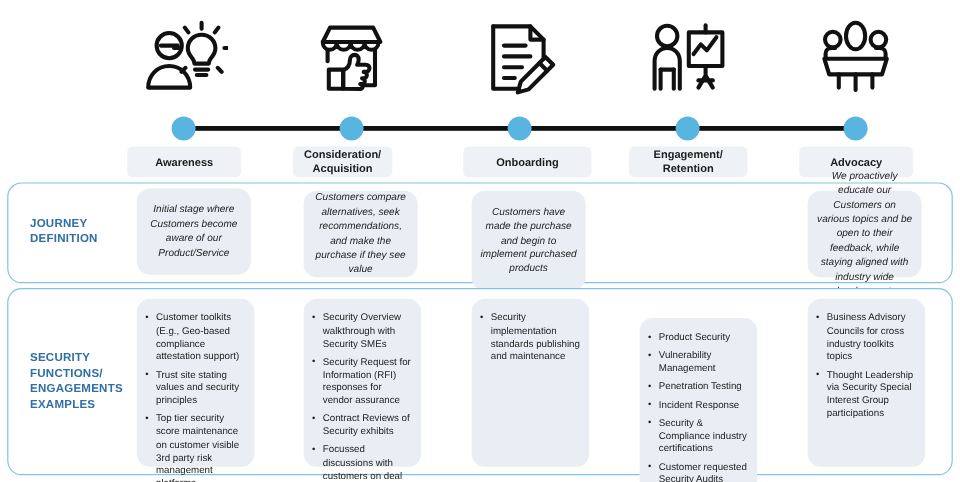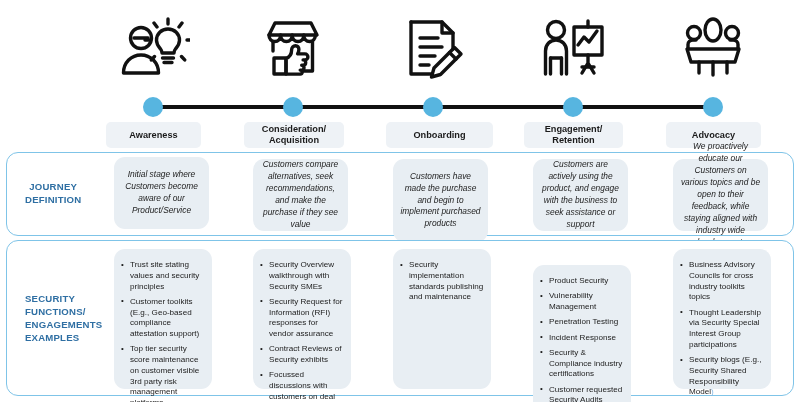--- a/index.html
+++ b/index.html
@@ -186,48 +186,47 @@
     <div class="tl-line"></div>
     <div class="tl-dot" style="left:143px"></div>
     <div class="tl-dot" style="left:283px"></div>
     <div class="tl-dot" style="left:423px"></div>
     <div class="tl-dot" style="left:563px"></div>
     <div class="tl-dot" style="left:703px"></div>
   </div>
 
   <div class="stage-row">
     <div class="stage-chip" style="left: 106px; width: 95px; white-space: pre-line;">Awareness</div>
-    <div class="stage-chip" style="left: 244px; width: 100px; white-space: pre-line;">Consideration/
+    <div class="stage-chip" style="left: 244px; width: 83px; white-space: pre-line;">Consideration/
 Acquisition</div>
     <div class="stage-chip" style="left: 386px; width: 107px; white-space: pre-line;">Onboarding</div>
     <div class="stage-chip" style="left: 524px; width: 99px; white-space: pre-line;">Engagement/
 Retention</div>
     <div class="stage-chip" style="left: 666px; width: 95px; white-space: pre-line;">Advocacy</div>
   </div>
 
   <div class="panel" id="panel-journey">
-    <div class="panel-label" style="white-space: pre-line; text-align: center;">JOURNEY
+    <div class="panel-label" style="white-space: pre-line;">JOURNEY
 DEFINITION</div>
     <div class="card def" style="left:107px;top:4px;width:95px;height:72px">Initial stage where Customers become aware of our Product/Service</div>
     <div class="card def" style="left:246px;top:6px;width:95px;height:72px">Customers compare alternatives, seek recommendations, and make the purchase if they see value</div>
     <div class="card def" style="left:386px;top:6px;width:95px;height:83px">Customers have made the purchase and begin to implement purchased products</div>
-    <div class="card def" style="left:526px;top:6px;width:95px;height:72px">Customers are actively using the product, and engage with the business to seek assistance or support</div>
     <div class="card def" style="left:666px;top:6px;width:95px;height:72px">We proactively educate our Customers on various topics and be open to their feedback, while staying aligned with industry wide developments</div>
   </div>
 
   <div class="panel" id="panel-security">
     <div class="panel-label" style="white-space: pre-line;">SECURITY
 FUNCTIONS/
 ENGAGEMENTS
 EXAMPLES</div>
 
     <div class="card ex" style="left:107px;top:8px;width:98px;height:140px">
       <ul>
+          <li>Customer toolkits (E.g., Geo-based compliance attestation support)</li>
           <li>Trust site stating values and security principles</li>
-          <li>Customer toolkits (E.g., Geo-based compliance attestation support)</li>
           <li>Top tier security score maintenance on customer visible 3rd party risk management platforms</li>
         </ul>
     </div>
     <div class="card ex" style="left:246px;top:8px;width:98px;height:140px">
       <ul>
           <li>Security Overview walkthrough with Security SMEs</li>
           <li>Security Request for Information (RFI) responses for vendor assurance</li>
           <li>Contract Reviews of Security exhibits</li>
           <li>Focussed discussions with customers on deal sensitive topics</li>
         </ul>
@@ -244,18 +243,17 @@
           <li>Penetration Testing</li>
           <li>Incident Response</li>
           <li>Security &amp; Compliance industry certifications</li>
           <li>Customer requested Security Audits</li>
         </ul>
     </div>
     <div class="card ex" style="left:666px;top:8px;width:98px;height:140px">
       <ul>
           <li>Business Advisory Councils for cross industry toolkits topics</li>
           <li>Thought Leadership via Security Special Interest Group participations</li>
-          <li>Security blogs (E.g., Security Shared Responsibility Model<span class="paren-link">)</span></li>
         </ul>
     </div>
   </div>
 
 </div>
 
 </body></html>

